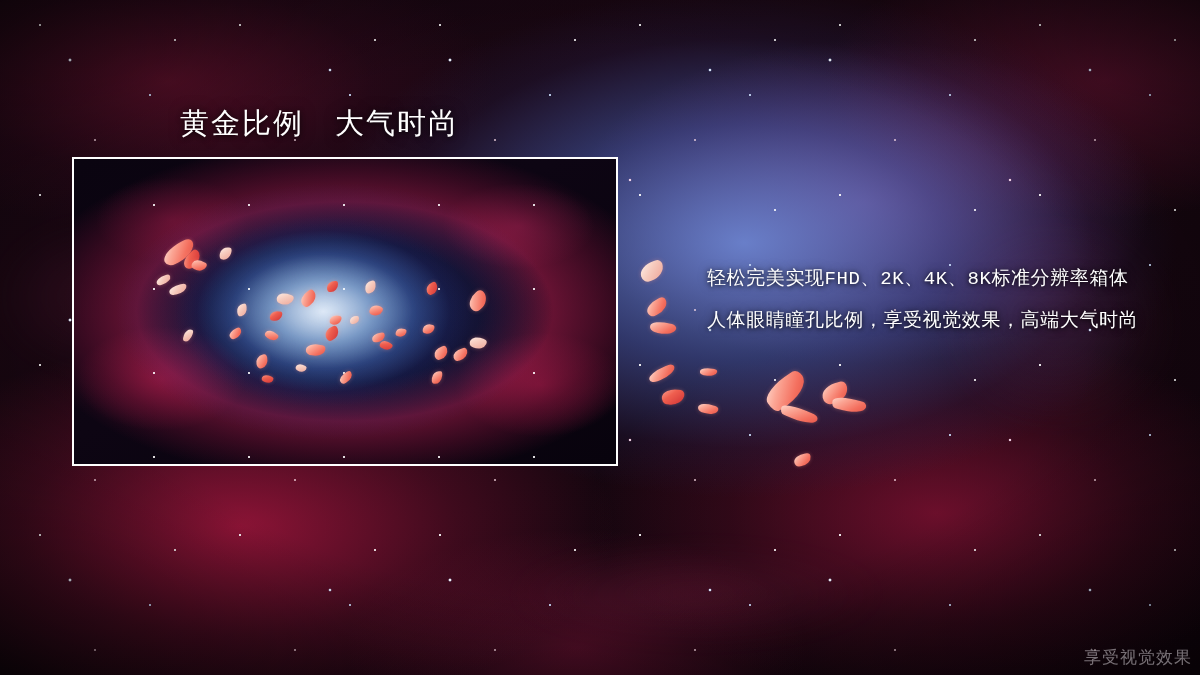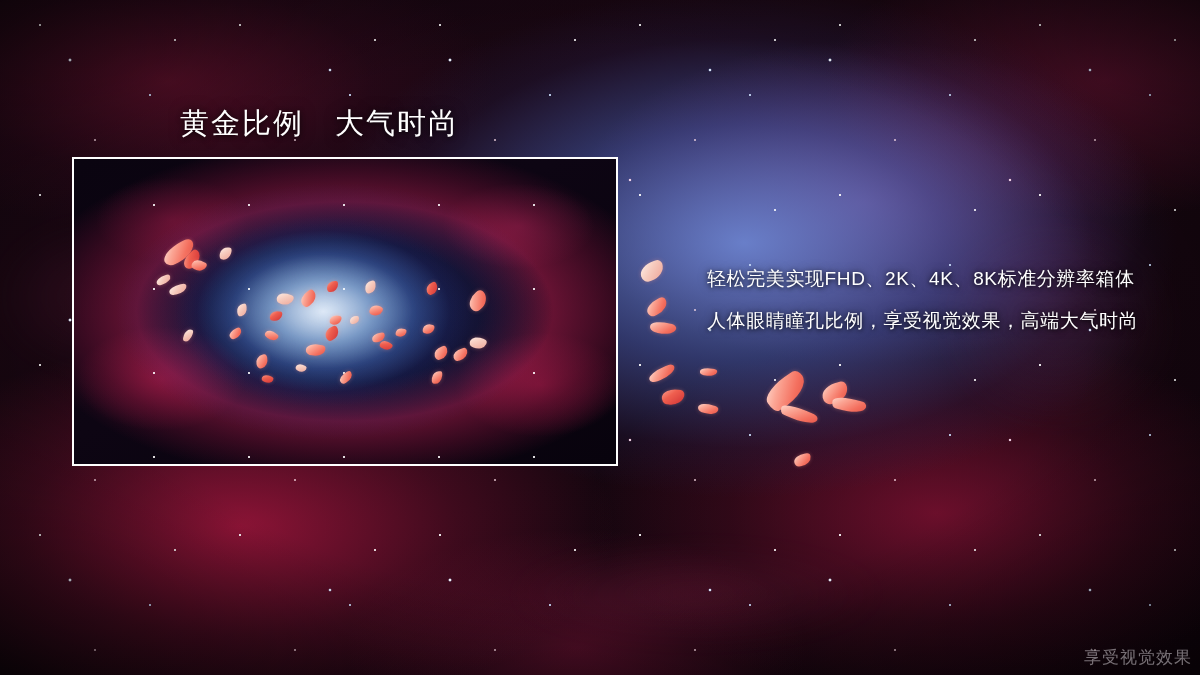--- a/index.html
+++ b/index.html
@@ -6,21 +6,21 @@
     margin: 0;
     padding: 0;
     background: #000;
   }
   #slide {
     position: relative;
     width: 1200px;
     height: 675px;
     overflow: hidden;
     background: #0a0409;
-    font-family: Liberation Sans, sans-serif;
+    font-family: Liberation Mono, monospace;
   }
 
   
   .bg-layer {
     position: absolute;
     inset: 0;
     pointer-events: none;
   }
   #bg-base {
     background:

